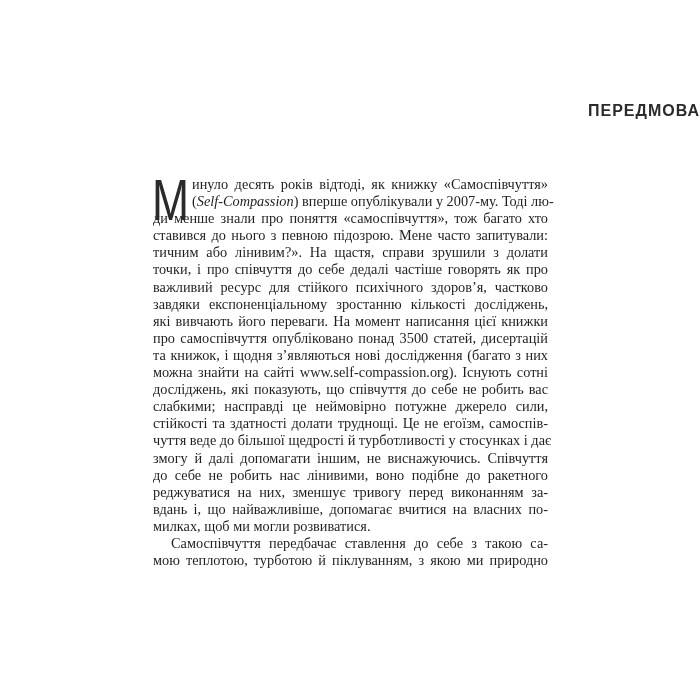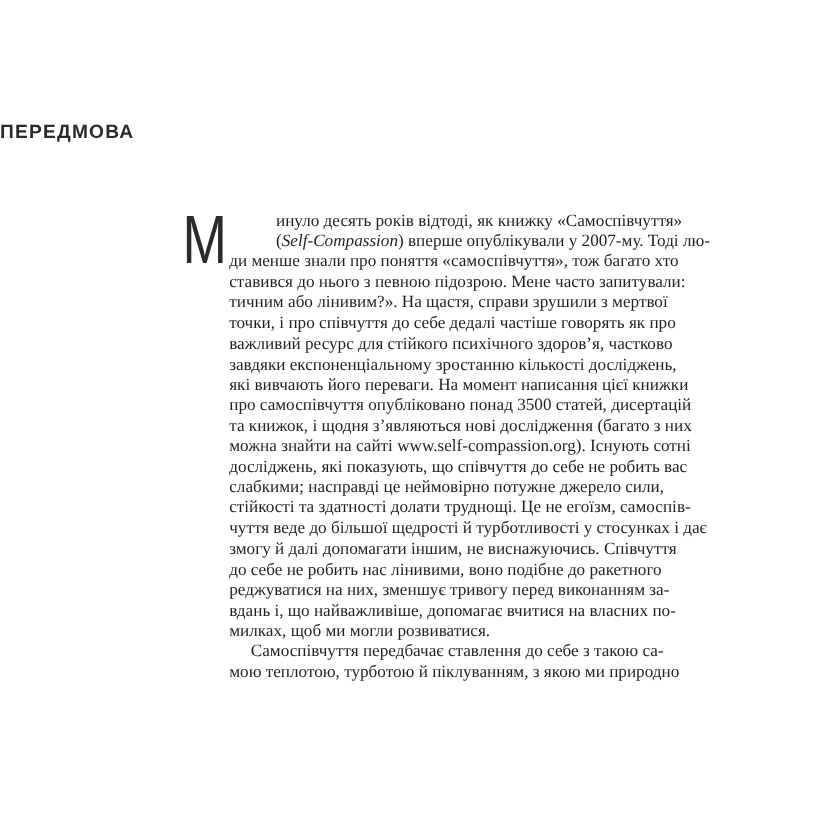--- a/index.html
+++ b/index.html
@@ -13,42 +13,41 @@
     height: 700px;
     background: #ffffff;
     overflow: hidden;
     font-family: "Liberation Serif", serif;
   }
   .chapter-title {
     position: absolute;
     top: 102px;
     left: 0;
     width: 700px;
-    text-align: left;
+    text-align: right;
     font-family: "Liberation Sans", sans-serif;
     font-weight: 700;
     font-size: 16px;
     letter-spacing: 1px;
     color: #2b2b2b;
   }
   .textblock {
     position: absolute;
     left: 153px;
     top: 176px;
     width: 395px;
     font-size: 14.3px;
     line-height: 17.1px;
     color: #1f1f1f;
   }
   .line {
     text-align: justify;
     text-align-last: justify;
     height: 17.1px;
     white-space: nowrap;
-    margin-left: 38px;
   }
   .line.para-end {
     text-align-last: left;
   }
   .line.cap-indent {
     padding-left: 39px;
   }
   .line.p-indent {
     padding-left: 18px;
   }
@@ -78,21 +77,21 @@
   <div class="textblock">
 
     <span class="dropcap">М</span>
 
     <div class="line cap-indent">инуло десять років відтоді, як книжку «Самоспівчуття»</div>
 
     <div class="line cap-indent"><span>(</span><span class="em-latin">Self-Compassion</span><span>) вперше опублікували у 2007-му. Тоді лю-</span></div>
 
     <div class="line">ди менше знали про поняття «самоспівчуття», тож багато хто</div>
     <div class="line">ставився до нього з певною підозрою. Мене часто запитували:</div>
-    <div class="line">тичним або лінивим?». На щастя, справи зрушили з мертвої</div>
+    <div class="line">тичним або лінивим?». На щастя, справи зрушили з долати</div>
     <div class="line">точки, і про співчуття до себе дедалі частіше говорять як про</div>
     <div class="line">важливий ресурс для стійкого психічного здоров’я, частково</div>
     <div class="line">завдяки експоненціальному зростанню кількості досліджень,</div>
     <div class="line">які вивчають його переваги. На момент написання цієї книжки</div>
     <div class="line">про самоспівчуття опубліковано понад 3500 статей, дисертацій</div>
     <div class="line">та книжок, і щодня з’являються нові дослідження (багато з них</div>
     <div class="line">можна знайти на сайті www.self-compassion.org). Існують сотні</div>
     <div class="line">досліджень, які показують, що співчуття до себе не робить вас</div>
     <div class="line">слабкими; насправді це неймовірно потужне джерело сили,</div>
     <div class="line">стійкості та здатності долати труднощі. Це не егоїзм, самоспів-</div>

